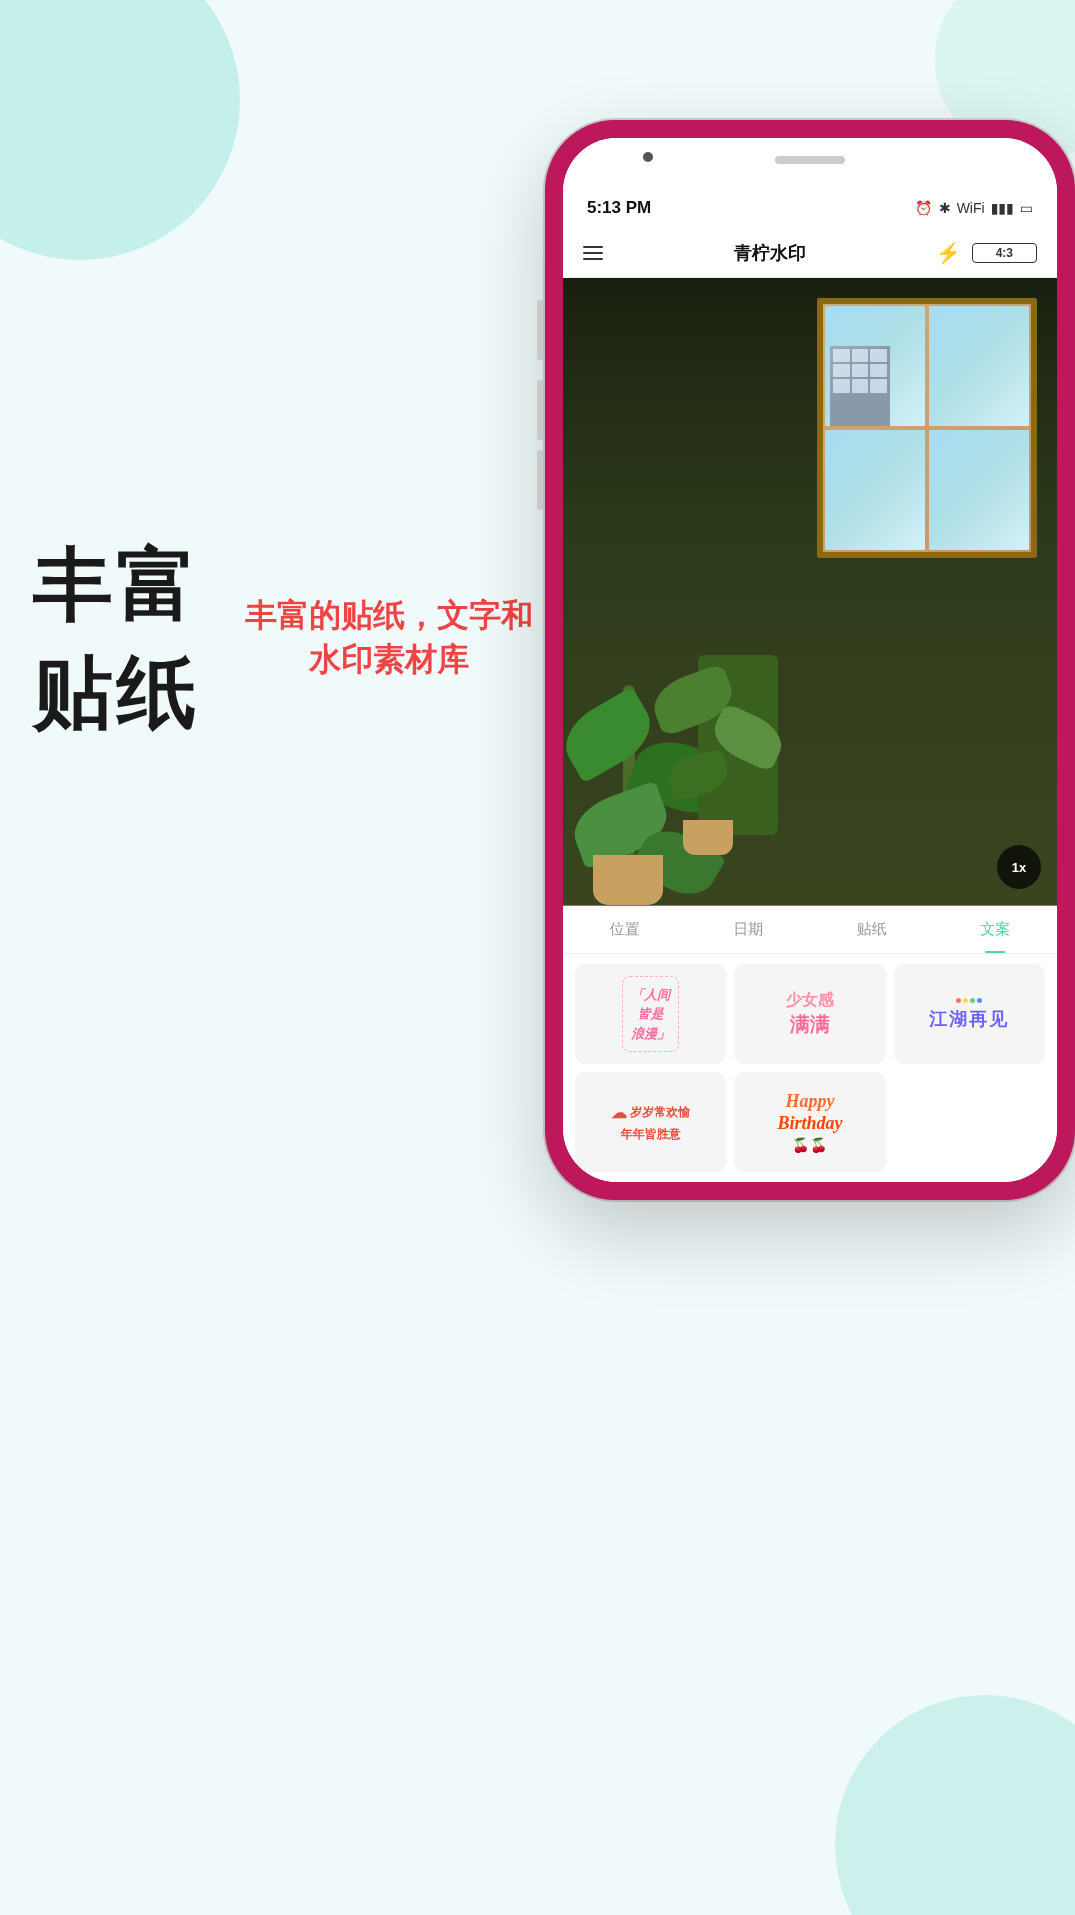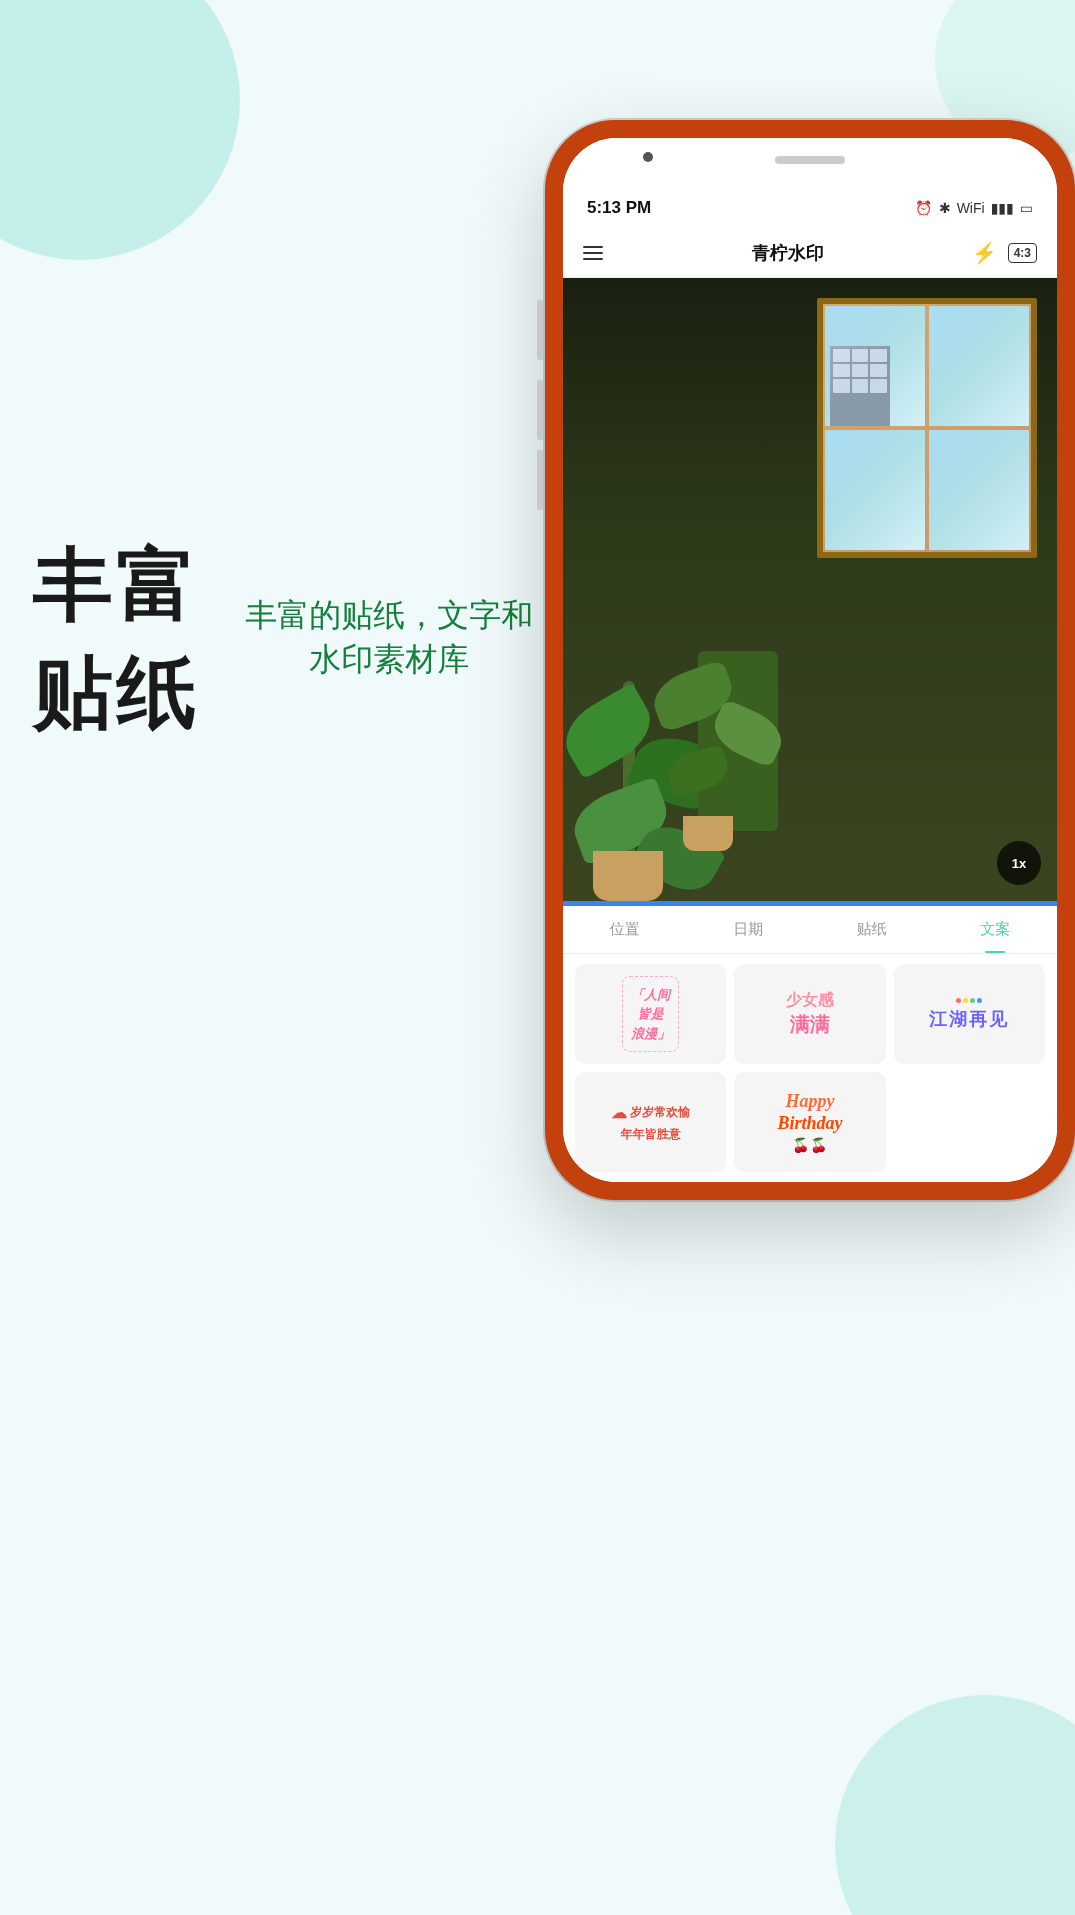--- a/index.html
+++ b/index.html
@@ -71,36 +71,36 @@
       font-size: 80px;
       font-weight: 800;
       color: #1a1a1a;
       letter-spacing: 4px;
       margin-bottom: 20px;
       text-align: center;
     }
 
     .subtitle-text {
       font-size: 32px;
-      color: #15803d;
+      color: #ef4444;
       margin-bottom: 24px;
       text-align: center;
-      font-weight: 400;
+      font-weight: 700;
     }
 
     
     .phone-wrapper {
       position: relative;
       margin-top: 20px;
     }
 
     .phone {
       width: 530px;
       height: 1080px;
-      background: #c2410c;
+      background: #be185d;
       border-radius: 70px;
       padding: 18px;
       box-shadow: 0 30px 80px rgba(0,0,0,0.2), 0 0 0 2px #d0d0d0;
       position: relative;
     }
 
     
     .phone::before {
       content: '';
       position: absolute;
@@ -229,21 +229,21 @@
     }
 
     .lightning-icon {
       font-size: 20px;
       color: #333;
     }
 
     .ratio-badge {
       border: 1.5px solid #333;
       border-radius: 4px;
-      padding: 2px 5px;
+      padding: 2px 23px;
       font-size: 12px;
       color: #333;
       font-weight: 600;
     }
 
     
     .photo-area {
       flex: 1;
       background: #2a3020;
       position: relative;
@@ -400,21 +400,21 @@
       align-items: center;
       justify-content: center;
       font-size: 13px;
       font-weight: 600;
     }
 
     
     .bottom-panel {
       background: white;
       flex-shrink: 0;
-      border-top: 5px solid #3b82f6;
+      border-top: 1px solid #3b82f6;
     }
 
     .tab-bar {
       display: flex;
       height: 48px;
       border-bottom: 1px solid #eee;
     }
 
     .tab-item {
       flex: 1;

